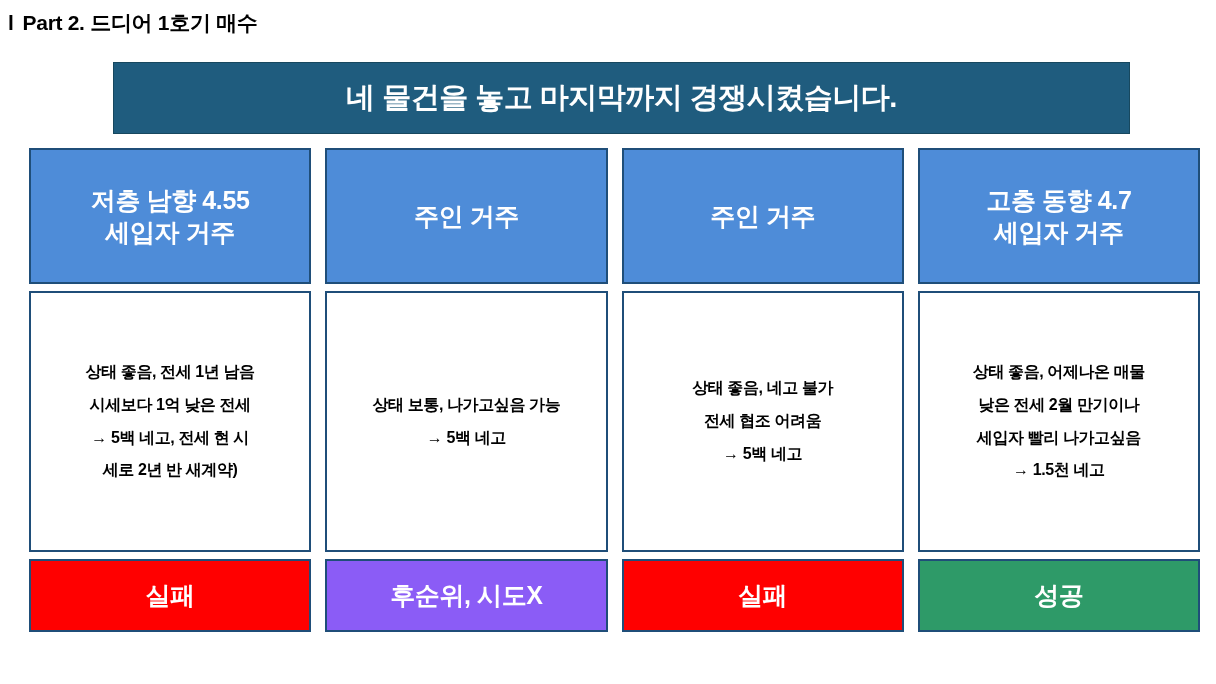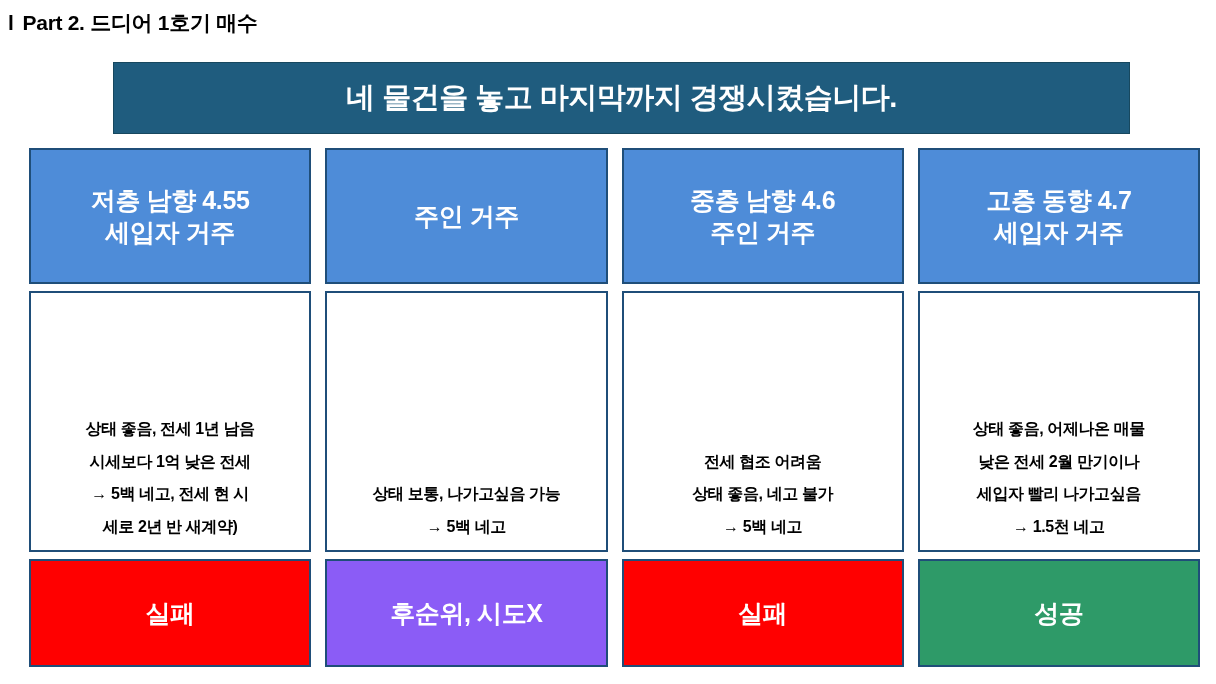--- a/index.html
+++ b/index.html
@@ -93,25 +93,24 @@
 
   .cell-body {
     height: 261px;
     background: #ffffff;
     color: #000000;
     font-size: 16px;
     font-weight: bold;
     line-height: 2.05;
     letter-spacing: -0.4px;
     padding: 6px 8px;
-    align-items: flex-end;
   }
 
   .cell-result {
-    height: 108px;
+    height: 73px;
     color: #ffffff;
     font-size: 25px;
     font-weight: bold;
     letter-spacing: -0.4px;
     padding: 2px 16px;
   }
 
   .res-fail    { background: #FF0000; }
   .res-skip    { background: #8b5cf6; }
   .res-success { background: #2E9A68; font-family: Liberation Mono, monospace; }
@@ -166,28 +165,27 @@
       </div>
     </div>
     <div class="cell cell-result res-skip">
       <span>후순위, 시도X</span>
     </div>
   </div>
 
   <div class="col">
     <div class="cell cell-header">
       <div>
-        <span class="line">중층 남향 4.6</span>
         <span class="line">주인 거주</span>
       </div>
     </div>
     <div class="cell cell-body">
       <div>
+        <span class="line">상태 좋음, 네고 불가</span>
         <span class="line">전세 협조 어려움</span>
-        <span class="line">상태 좋음, 네고 불가</span>
         <span class="line">→ 5백 네고</span>
       </div>
     </div>
     <div class="cell cell-result res-fail">
       <span>실패</span>
     </div>
   </div>
 
   <div class="col">
     <div class="cell cell-header">

